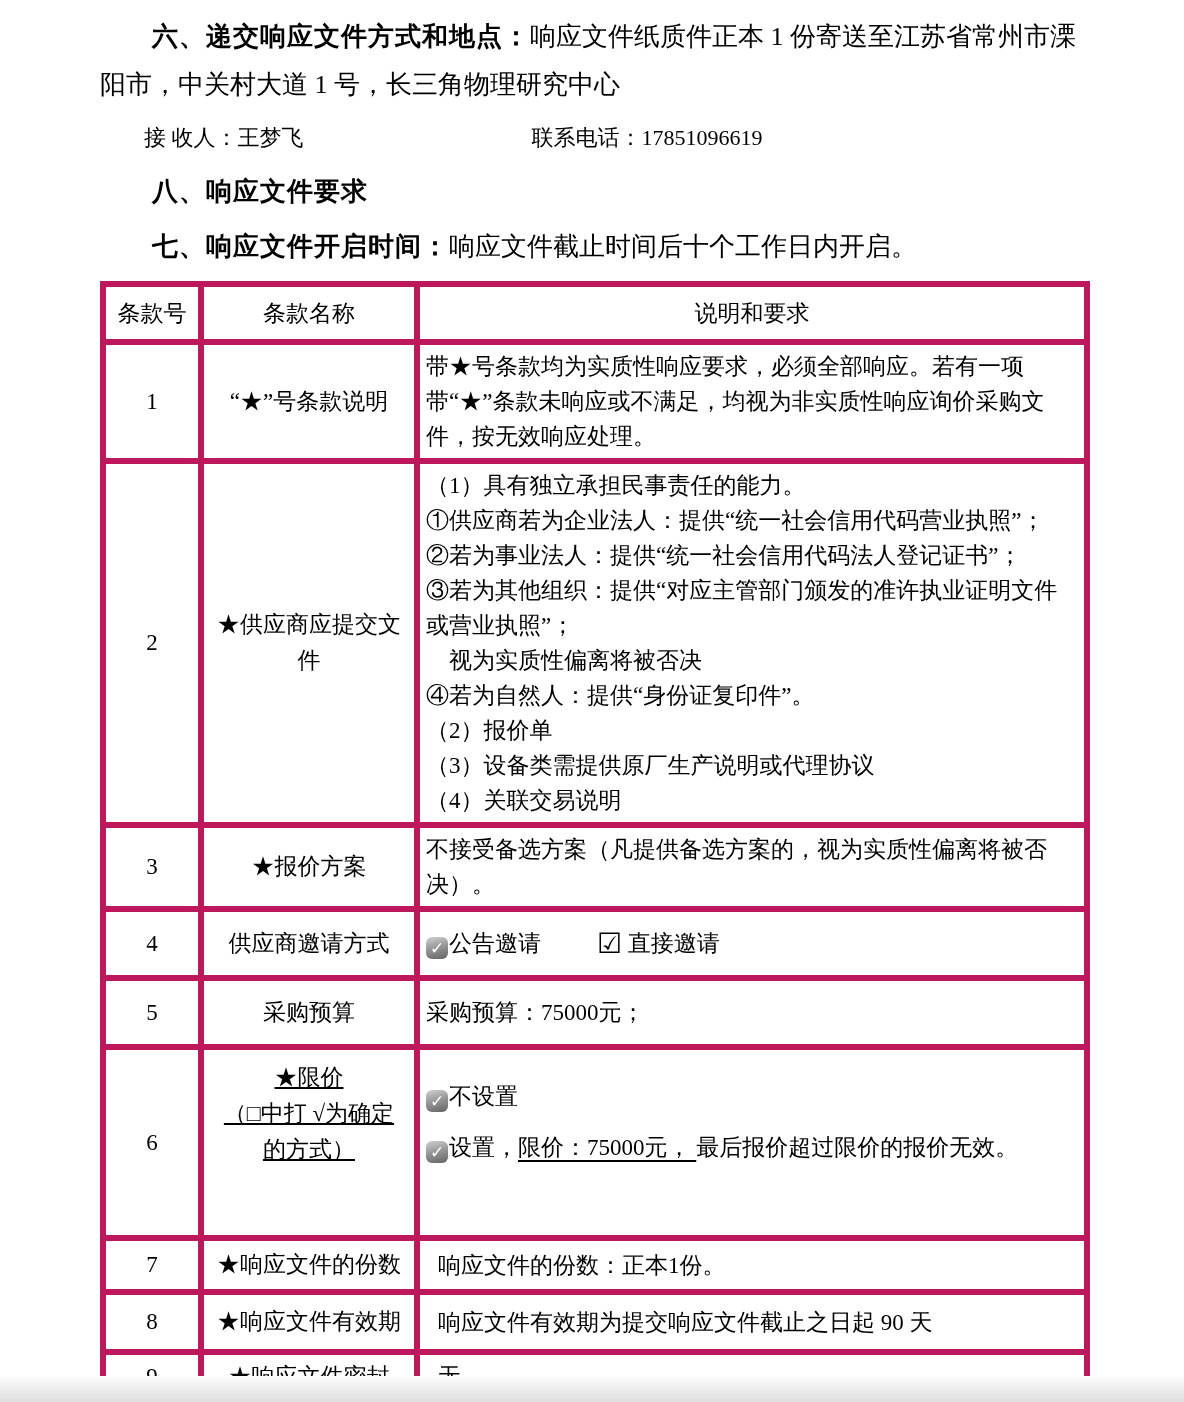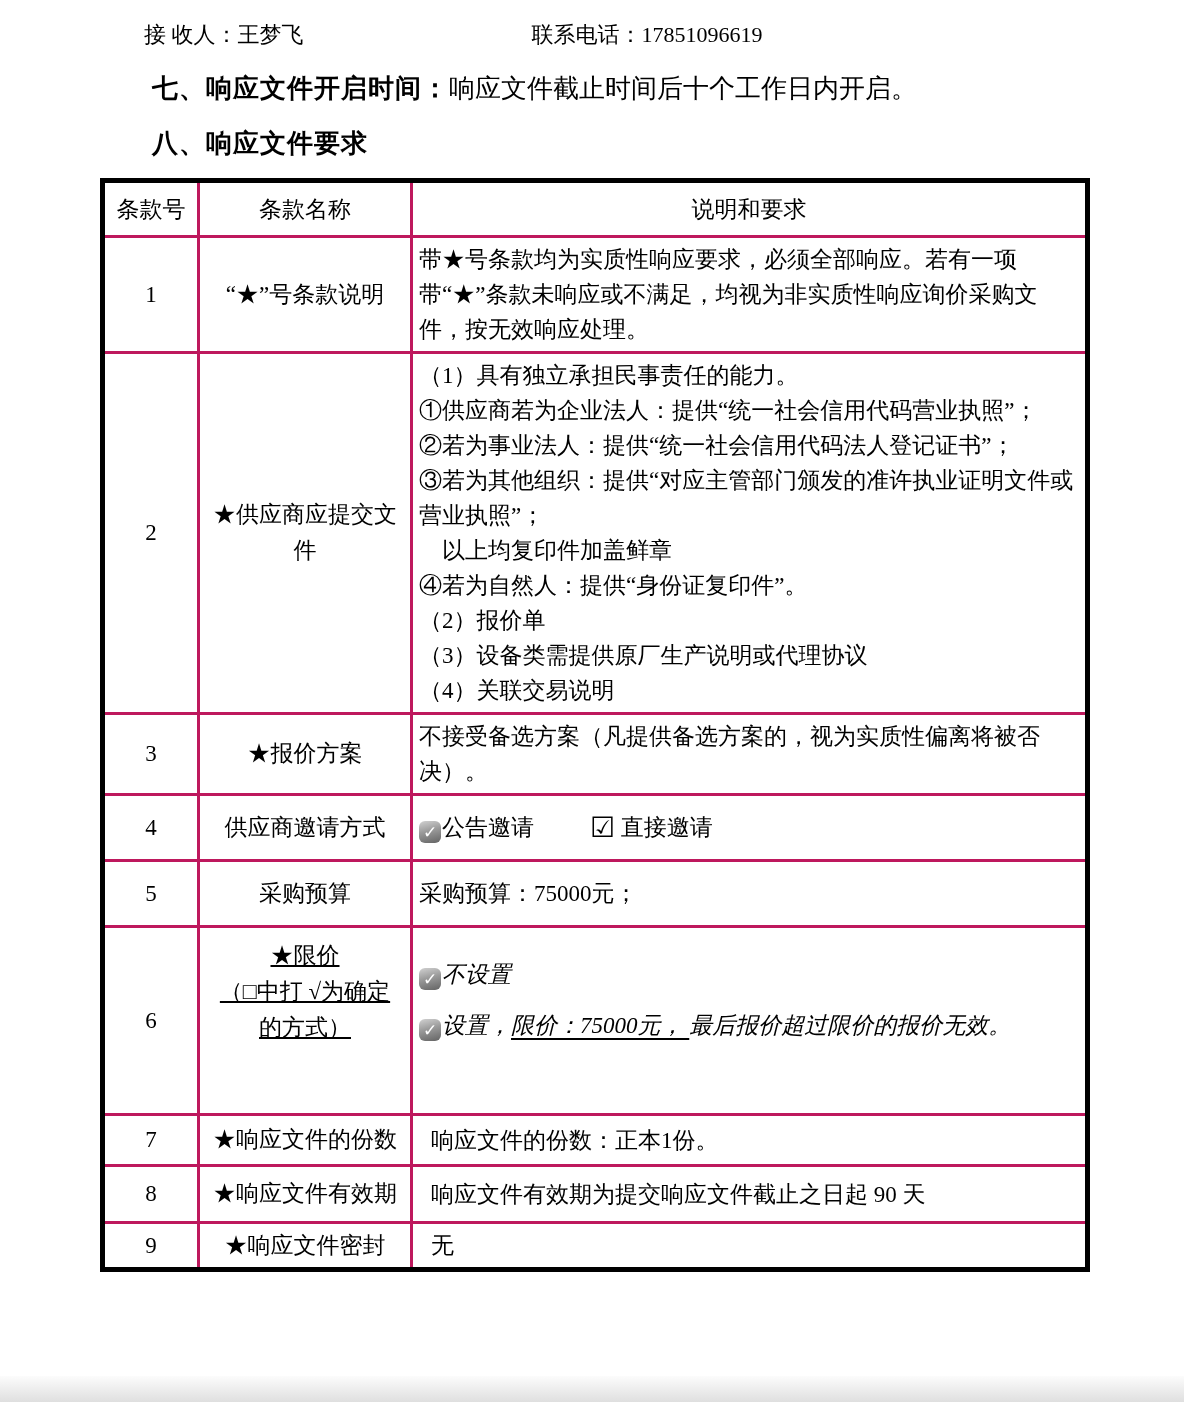--- a/index.html
+++ b/index.html
@@ -11,37 +11,37 @@
   .content{padding:12px 94px 0 100px;}
   p.para{margin:0 0 6px 0;font-size:26px;line-height:48px;text-indent:2em;}
   p.para b{font-family:"Liberation Sans","DejaVu Sans",sans-serif;letter-spacing:1px;}
   p.contact{margin:0 0 6px 0;font-size:22px;line-height:46px;text-indent:2em;}
   p.contact .phone-group{margin-left:228px;}
   table.req{
     border-collapse:collapse;width:990px;margin-top:10px;
     font-size:23px;table-layout:fixed;
   }
   table.req{border:5px solid #000;}
-  table.req th,table.req td{border:3px solid #be185d;}
+  table.req th,table.req td{border:6px solid #be185d;}
   table.req tr{border-top:3px solid #000;border-bottom:3px solid #000;}
   table.req th{height:50px;font-weight:normal;text-align:center;}
   th.h-num,td.num{width:90px;}
   th.h-name,td.name{width:208px;}
   td.num{text-align:center;}
   td.name{text-align:center;padding:2px 9px;white-space:pre-line;line-height:36px;}
   td.desc{text-align:left;padding:4px 6px;line-height:35px;}
   .line{line-height:35px;}
   .r1 td{height:72px;}
   .r3 td{height:52px;}
   .r4 td{height:55px;}
   .r5 td{height:55px;}
   .r6 td{height:152px;vertical-align:top;}
   .r6 td.num{vertical-align:middle;}
   .r6 td.name{padding-top:10px;text-decoration:underline;}
-  .r6 td.desc{padding-top:29px;font-style:italic;}
+  .r6 td.desc{padding-top:29px;}
   .r6 .line + .line{margin-top:16px;}
   .r7 td{height:40px;}
   .r8 td{height:46px;}
   .r8 td.desc,.r7 td.desc,.r9 td.desc,.r10 td.desc,.r11 td.desc,.r12 td.desc{padding-left:18px;}
   .r9 td{height:34px;}
   .ul{text-decoration:underline;text-underline-offset:5px;}
   .cbg{
     display:inline-block;width:22px;height:22px;border-radius:6px;
     background:linear-gradient(165deg,#d2d2d2 0%,#9a9a9a 45%,#636363 100%);
     color:#fff;font-size:17px;line-height:22px;text-align:center;
@@ -54,26 +54,27 @@
     position:absolute;left:0;bottom:0;width:100%;height:26px;
     background:linear-gradient(#fcfcfc,#dfdfdf);
   }
 </style>
 </head>
 <body>
 
 <div class="content">
 
 
+  <p class="para"><b>六、递交响应文件方式和地点：</b><span>响应文件纸质件正本 1 份寄送至江苏省常州市溧阳市，中关村大道 1 号，长三角物理研究中心</span></p>
 
   <p class="contact"><span>接 收人：</span><span>王梦飞</span><span class="phone-group"><span>联系电话：</span><span>17851096619</span></span></p>
 
+  <p class="para"><b>八、响应文件要求</b><span></span></p>
+
   <p class="para"><b>七、响应文件开启时间：</b><span>响应文件截止时间后十个工作日内开启。</span></p>
-
-  <p class="para"><b>八、响应文件要求</b><span></span></p>
 
   <table class="req">
     <thead>
       <tr class="rh">
         <th class="h-num">条款号</th>
         <th class="h-name">条款名称</th>
         <th class="h-desc">说明和要求</th>
       </tr>
     </thead>
     <tbody>
@@ -85,21 +86,21 @@
           </td>
         </tr>
         <tr class="r2">
           <td class="num">2</td>
           <td class="name">★供应商应提交文件</td>
           <td class="desc">
             <div class="line"><span>（1）具有独立承担民事责任的能力。</span></div>
             <div class="line"><span>①供应商若为企业法人：提供“统一社会信用代码营业执照”；</span></div>
             <div class="line"><span>②若为事业法人：提供“统一社会信用代码法人登记证书”；</span></div>
             <div class="line"><span>③若为其他组织：提供“对应主管部门颁发的准许执业证明文件或营业执照”；</span></div>
-            <div class="line"><span>　以上均复印件加盖鲜章</span></div>
+            <div class="line"><span>　视为实质性偏离将被否决</span></div>
             <div class="line"><span>④若为自然人：提供“身份证复印件”。</span></div>
             <div class="line"><span>（2）报价单</span></div>
             <div class="line"><span>（3）设备类需提供原厂生产说明或代理协议</span></div>
             <div class="line"><span>（4）关联交易说明</span></div>
           </td>
         </tr>
         <tr class="r3">
           <td class="num">3</td>
           <td class="name">★报价方案</td>
           <td class="desc">

